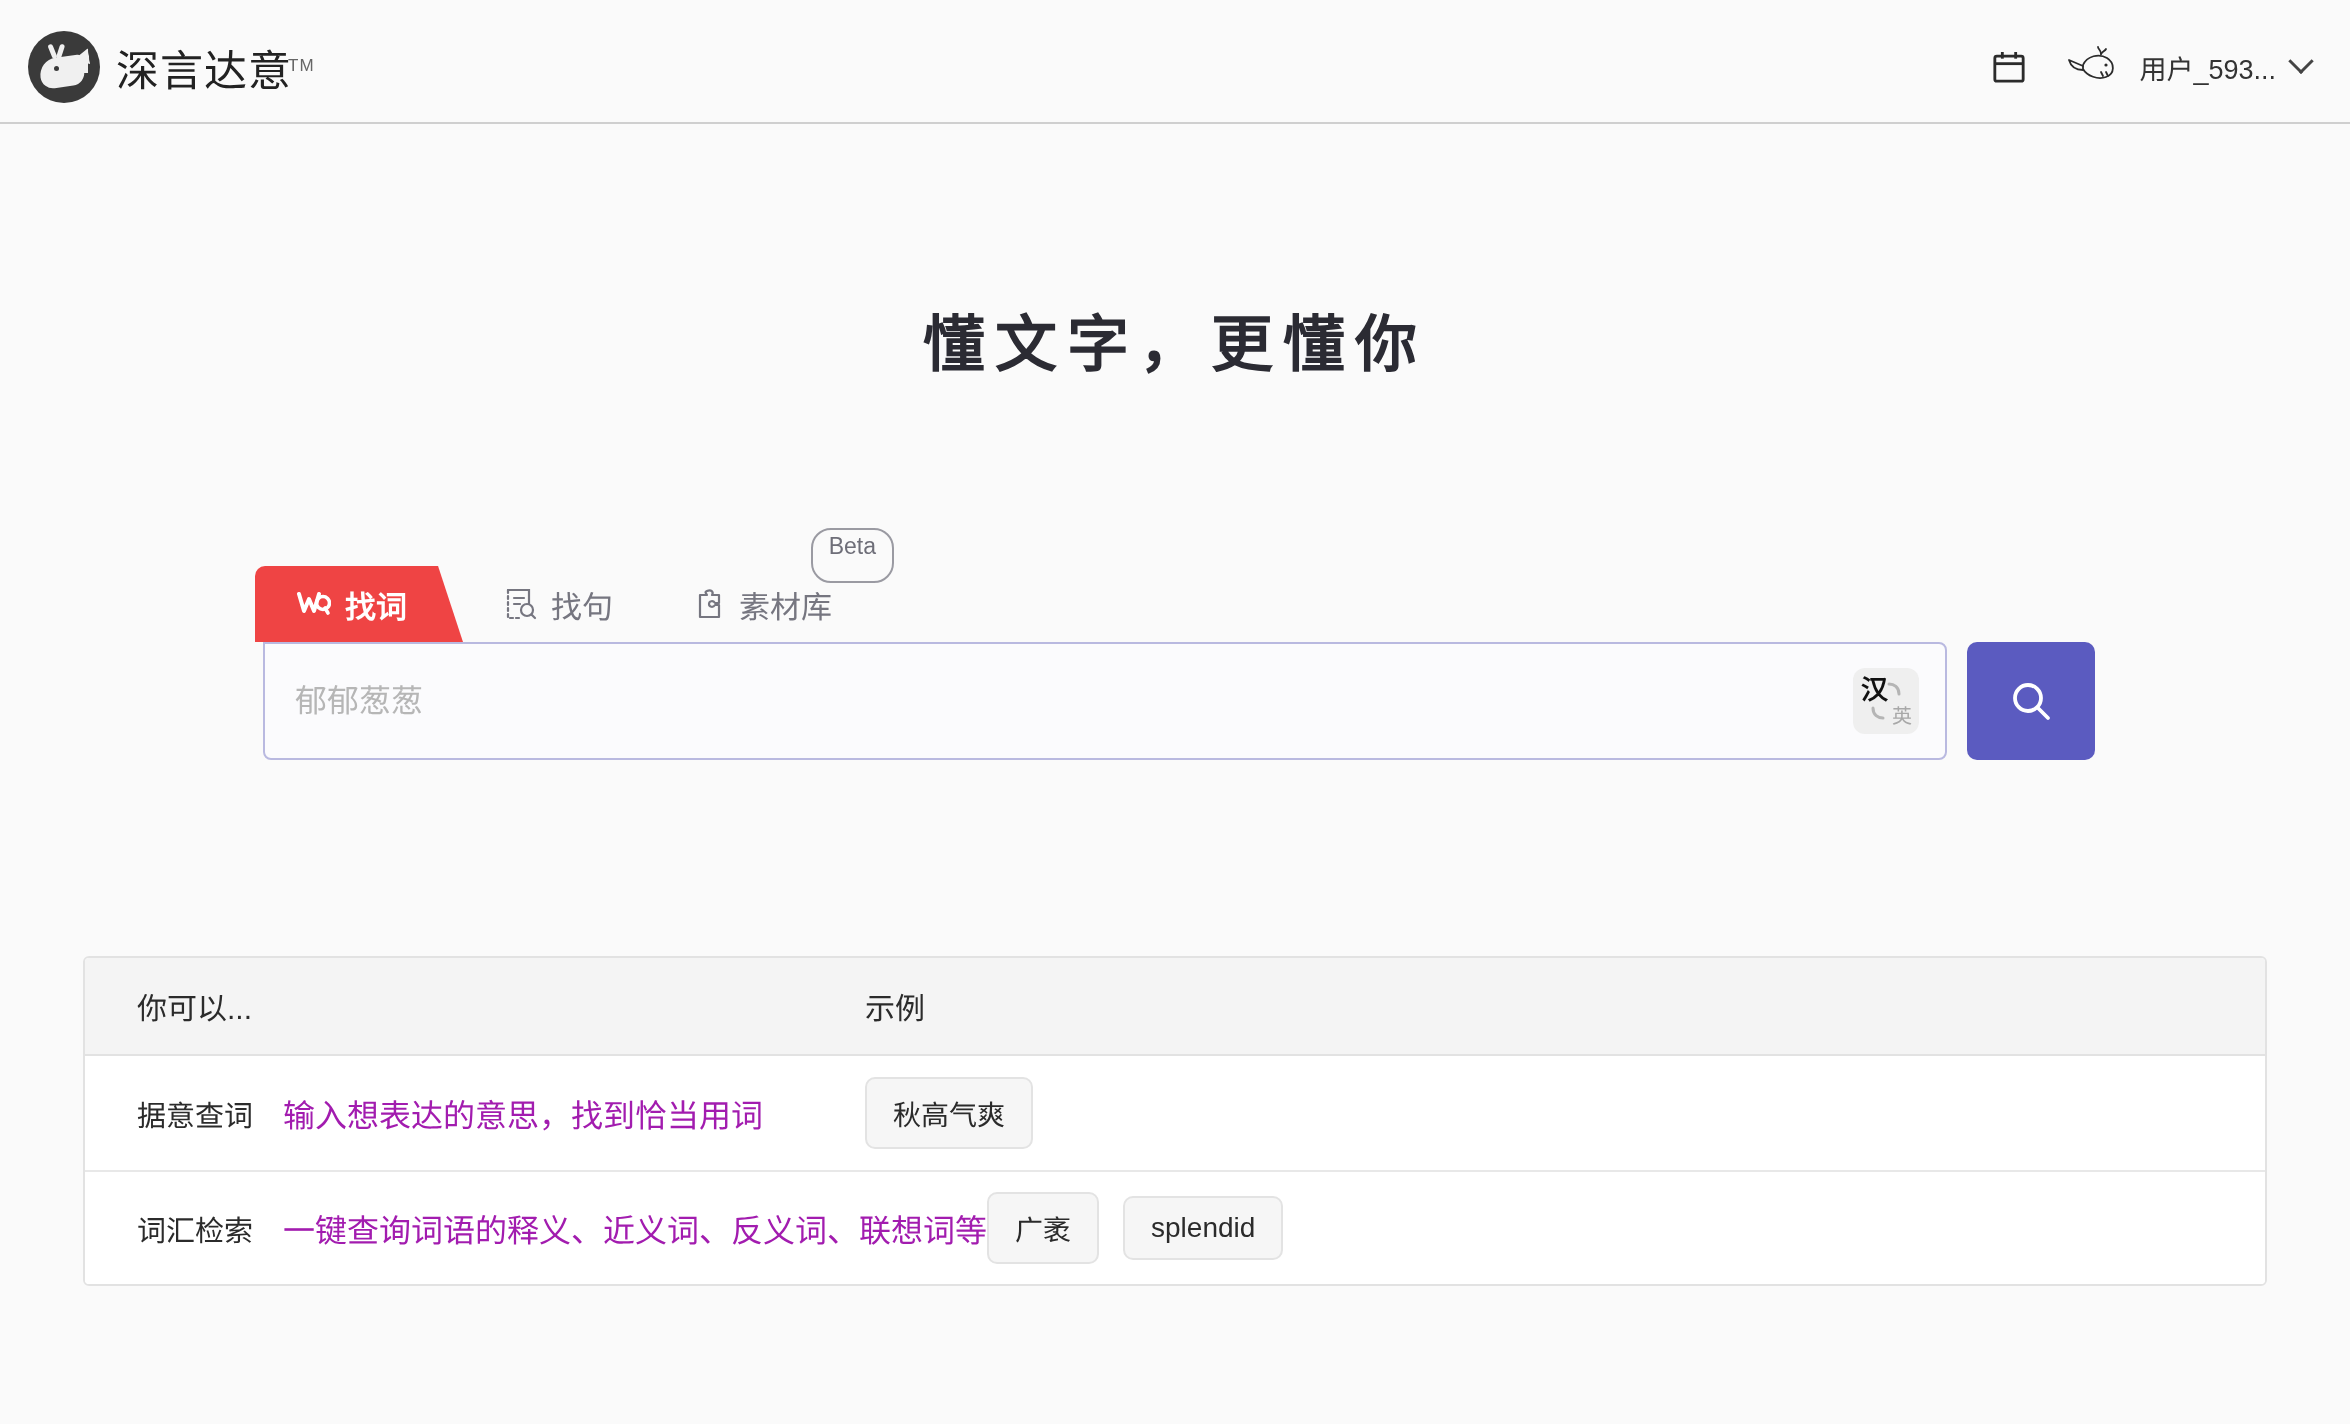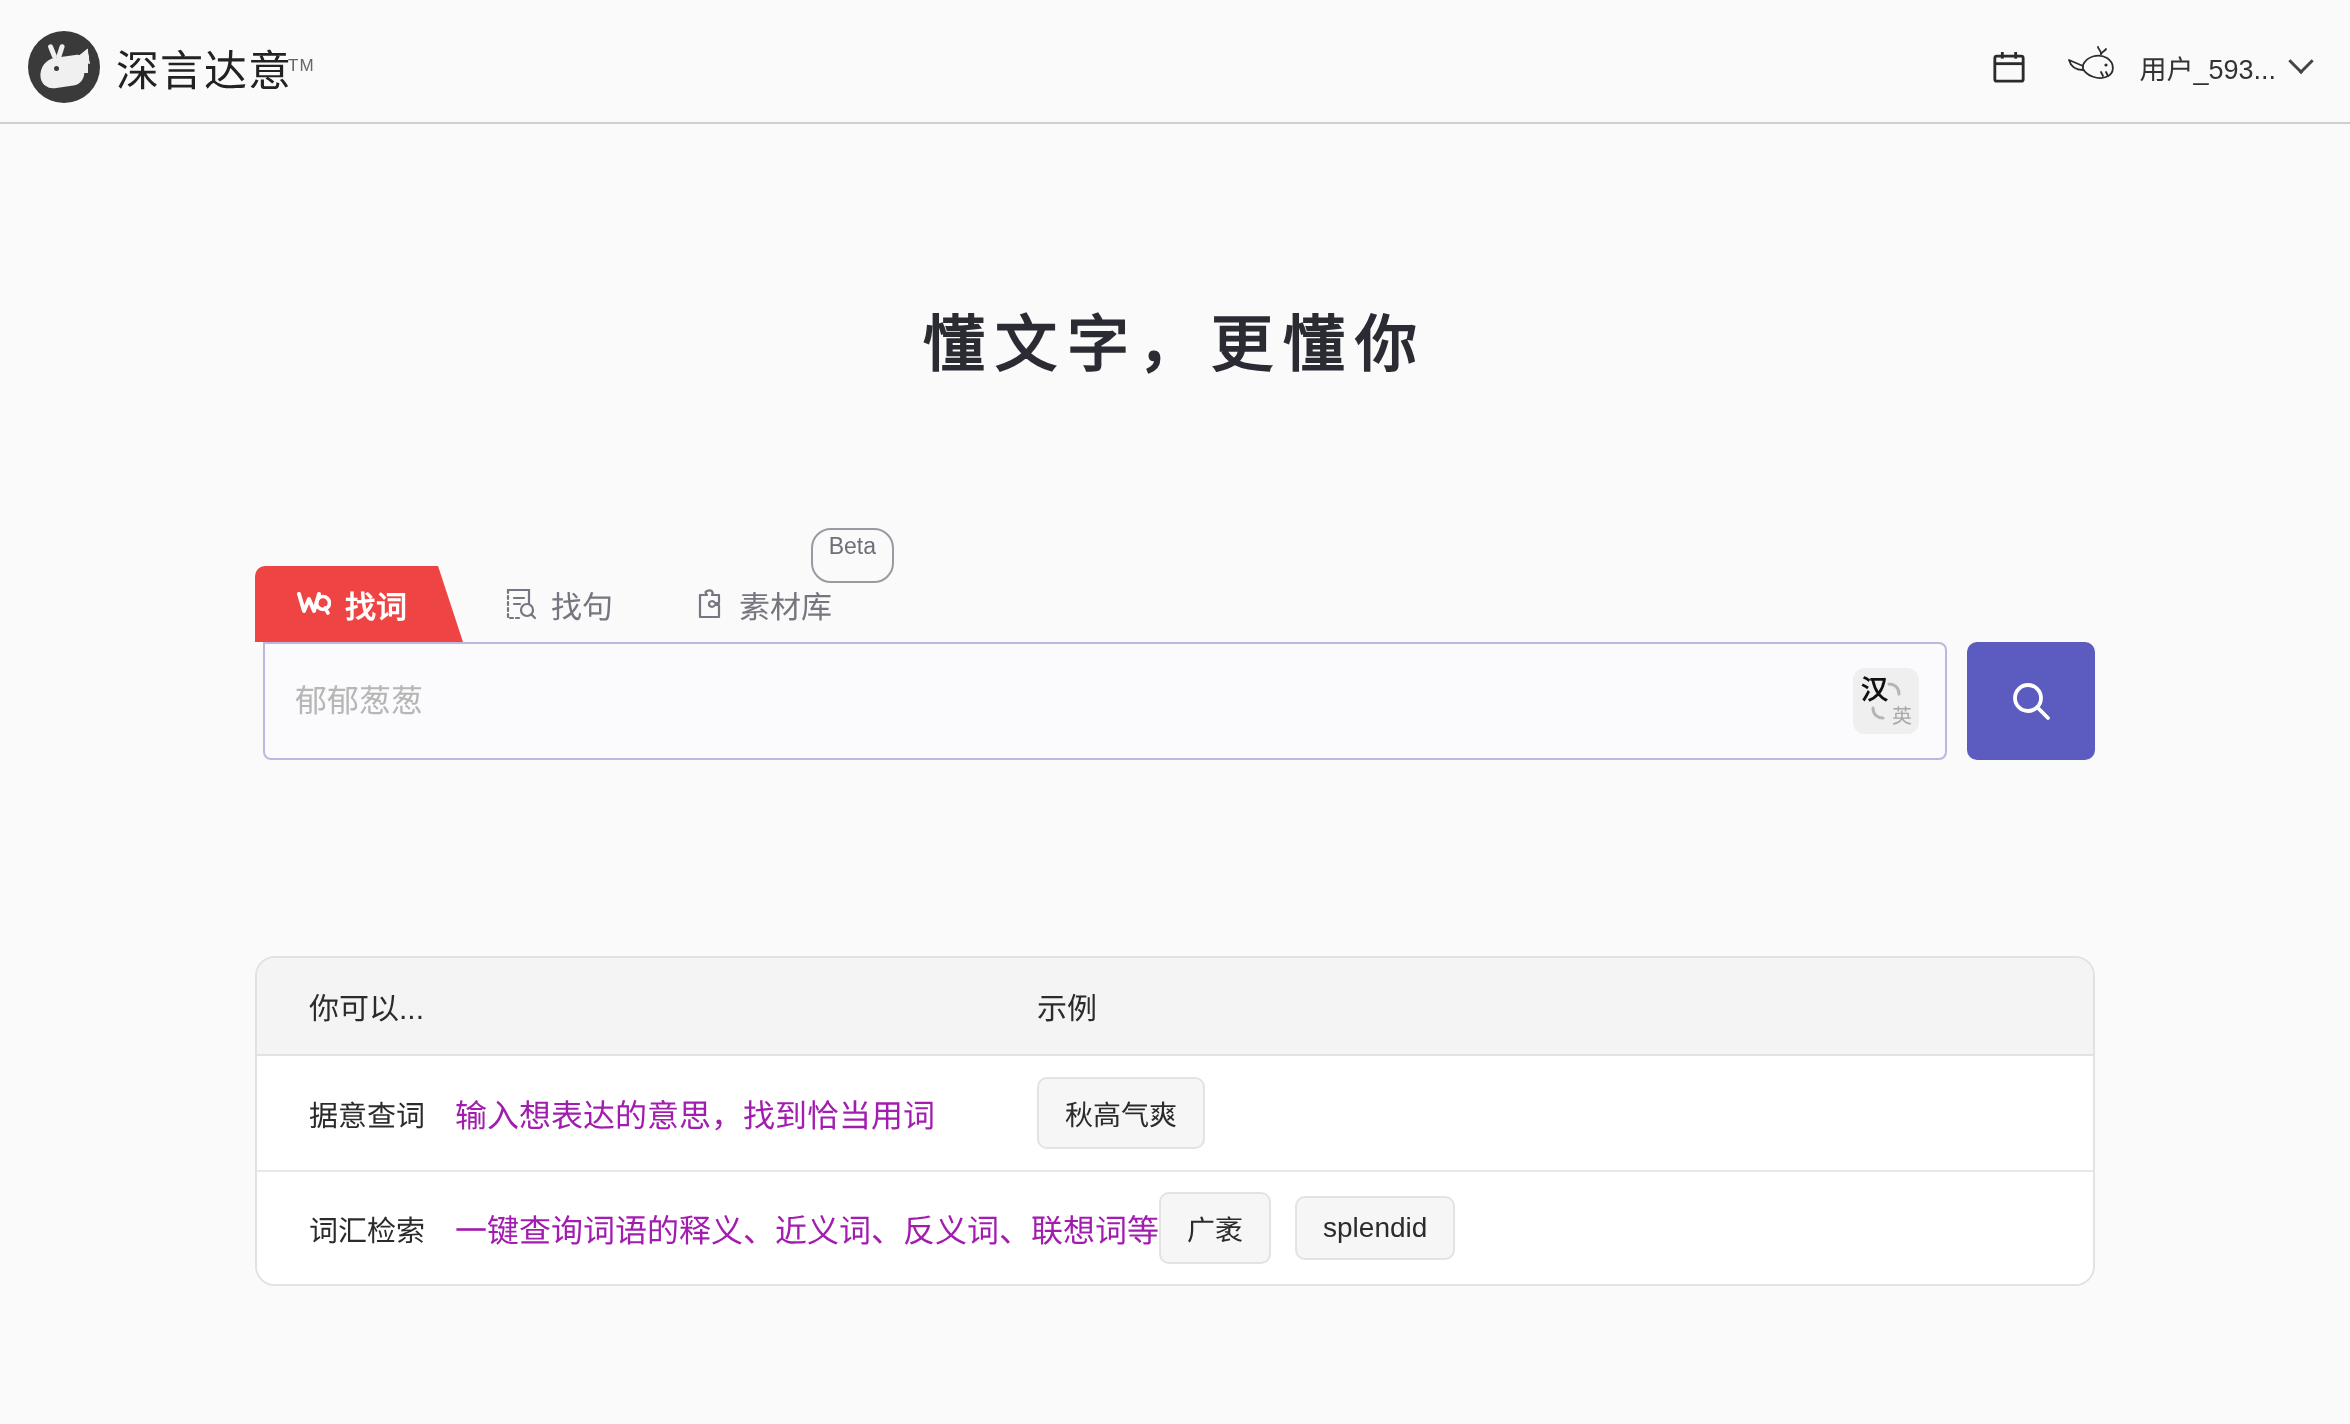--- a/index.html
+++ b/index.html
@@ -277,24 +277,24 @@
     border: none;
     border-radius: 10px;
     display: flex;
     align-items: center;
     justify-content: center;
     cursor: pointer;
   }
 
   
   #info-table {
-    width: 1840px;
+    width: 2184px;
     margin: 196px auto 0;
     border: 2px solid #e2e2e2;
-    border-radius: 20px;
+    border-radius: 6px;
     overflow: hidden;
     background: #ffffff;
   }
 
   .tbl-row {
     display: flex;
     align-items: center;
   }
   .tbl-head {
     background: #f4f4f4;

